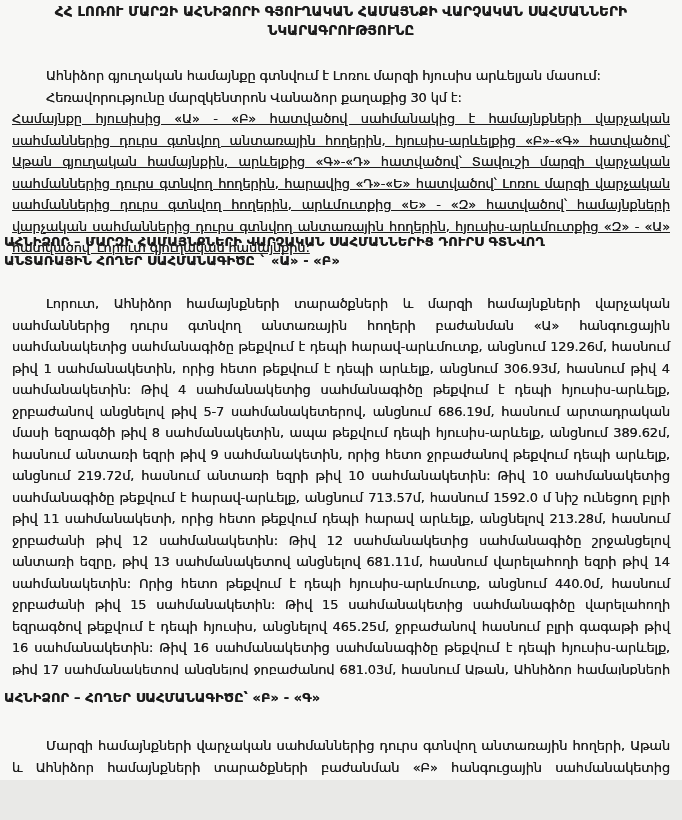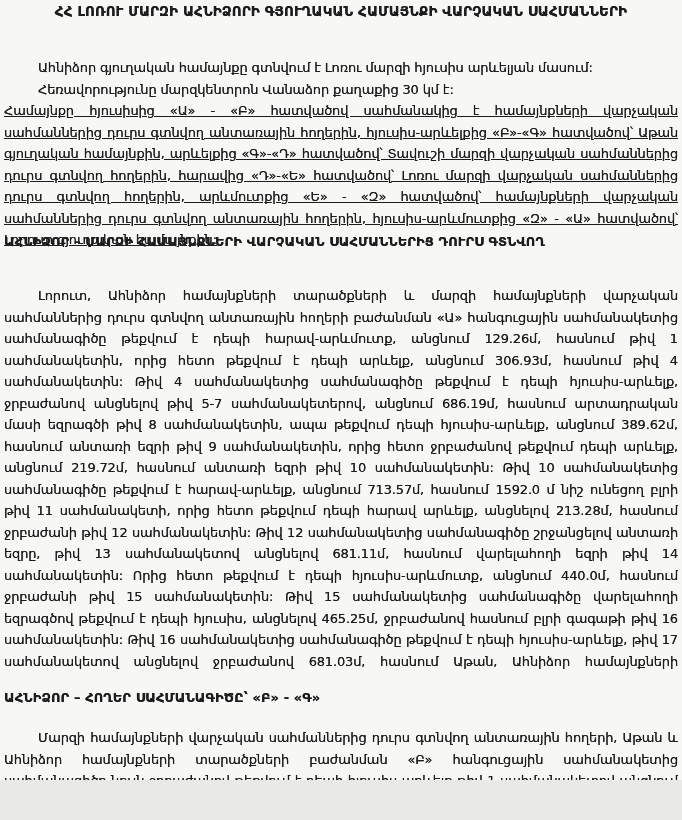--- a/index.html
+++ b/index.html
@@ -26,21 +26,21 @@
     top: 2px;
     text-align: center;
     font-weight: bold;
     font-size: 13.5px;
     line-height: 19px;
     letter-spacing: 0.1px;
   }
   .title-line { display: block; }
   .para {
     text-align: justify;
-    margin: 0;
+    margin: 8px;
   }
   .para.indented { text-indent: 34px; }
   .intro-location { top: 57px; }
   .intro-distance { top: 79px; }
   .intro-borders  { top: 100px; text-decoration: underline; }
   .section-heading {
     text-align: left;
     font-weight: bold;
     font-size: 13px;
     line-height: 19px;
@@ -52,30 +52,32 @@
   .body-2 { top: 727px; height: 93px; overflow: hidden; }
   .heading-line { display: block; }
 </style>
 </head>
 <body>
 
 <div class="page">
 
   <div class="abs doc-title">
     <span class="title-line">ՀՀ ԼՈՌՈՒ ՄԱՐԶԻ ԱՀՆԻՁՈՐԻ ԳՅՈՒՂԱԿԱՆ ՀԱՄԱՅՆՔԻ ՎԱՐՉԱԿԱՆ ՍԱՀՄԱՆՆԵՐԻ</span>
+    <span class="title-line">ՆԿԱՐԱԳՐՈՒԹՅՈՒՆԸ</span>
   </div>
 
   <p class="abs para indented intro-location">Ահնիձոր գյուղական համայնքը գտնվում է Լոռու մարզի հյուսիս արևելյան մասում:</p>
 
   <p class="abs para indented intro-distance">Հեռավորությունը մարզկենտրոն Վանաձոր քաղաքից 30 կմ է:</p>
 
   <p class="abs para intro-borders">Համայնքը հյուսիսից «Ա» - «Բ» հատվածով սահմանակից է համայնքների վարչական սահմաններից դուրս գտնվող անտառային հողերին, հյուսիս-արևելքից «Բ»-«Գ» հատվածով՝ Աթան գյուղական համայնքին, արևելքից «Գ»-«Դ» հատվածով՝ Տավուշի մարզի վարչական սահմաններից դուրս գտնվող հողերին, հարավից «Դ»-«Ե» հատվածով՝ Լոռու մարզի վարչական սահմաններից դուրս գտնվող հողերին, արևմուտքից «Ե» - «Զ» հատվածով՝ համայնքների վարչական սահմաններից դուրս գտնվող անտառային հողերին, հյուսիս-արևմուտքից «Զ» - «Ա» հատվածով՝ Լորուտ գյուղական համայնքին:</p>
 
   <div class="abs section-heading heading-1">
     <span class="heading-line">ԱՀՆԻՁՈՐ – ՄԱՐԶԻ ՀԱՄԱՅՆՔՆԵՐԻ ՎԱՐՉԱԿԱՆ ՍԱՀՄԱՆՆԵՐԻՑ ԴՈՒՐՍ ԳՏՆՎՈՂ</span>
+    <span class="heading-line">ԱՆՏԱՌԱՅԻՆ ՀՈՂԵՐ ՍԱՀՄԱՆԱԳԻԾԸ ` «Ա» - «Բ»</span>
   </div>
 
   <div class="abs body-1">
     <p class="para indented">Լորուտ, Ահնիձոր համայնքների տարածքների և մարզի համայնքների վարչական սահմաններից դուրս գտնվող անտառային հողերի բաժանման «Ա» հանգուցային սահմանակետից սահմանագիծը թեքվում է դեպի հարավ-արևմուտք, անցնում 129.26մ, հասնում թիվ 1 սահմանակետին, որից հետո թեքվում է դեպի արևելք, անցնում 306.93մ, հասնում թիվ 4 սահմանակետին: Թիվ 4 սահմանակետից սահմանագիծը թեքվում է դեպի հյուսիս-արևելք, ջրբաժանով անցնելով թիվ 5-7 սահմանակետերով, անցնում 686.19մ, հասնում արտադրական մասի եզրագծի թիվ 8 սահմանակետին, ապա թեքվում դեպի հյուսիս-արևելք, անցնում 389.62մ, հասնում անտառի եզրի թիվ 9 սահմանակետին, որից հետո ջրբաժանով թեքվում դեպի արևելք, անցնում 219.72մ, հասնում անտառի եզրի թիվ 10 սահմանակետին: Թիվ 10 սահմանակետից սահմանագիծը թեքվում է հարավ-արևելք, անցնում 713.57մ, հասնում 1592.0 մ նիշ ունեցող բլրի թիվ 11 սահմանակետի, որից հետո թեքվում դեպի հարավ արևելք, անցնելով 213.28մ, հասնում ջրբաժանի թիվ 12 սահմանակետին: Թիվ 12 սահմանակետից սահմանագիծը շրջանցելով անտառի եզրը, թիվ 13 սահմանակետով անցնելով 681.11մ, հասնում վարելահողի եզրի թիվ 14 սահմանակետին: Որից հետո թեքվում է դեպի հյուսիս-արևմուտք, անցնում 440.0մ, հասնում ջրբաժանի թիվ 15 սահմանակետին: Թիվ 15 սահմանակետից սահմանագիծը վարելահողի եզրագծով թեքվում է դեպի հյուսիս, անցնելով 465.25մ, ջրբաժանով հասնում բլրի գագաթի թիվ 16 սահմանակետին: Թիվ 16 սահմանակետից սահմանագիծը թեքվում է դեպի հյուսիս-արևելք, թիվ 17 սահմանակետով անցնելով ջրբաժանով 681.03մ, հասնում Աթան, Ահնիձոր համայնքների տարածքների և մարզի համայնքների վարչական սահմաններից դուրս գտնվող անտառային հողերի բաժանման «Բ» հանգուցային սահմանակետին:</p>
 
   </div>
 
   <div class="abs section-heading heading-2">
     <span class="heading-line">ԱՀՆԻՁՈՐ – ՀՈՂԵՐ ՍԱՀՄԱՆԱԳԻԾԸ՝ «Բ» - «Գ»</span>
   </div>

